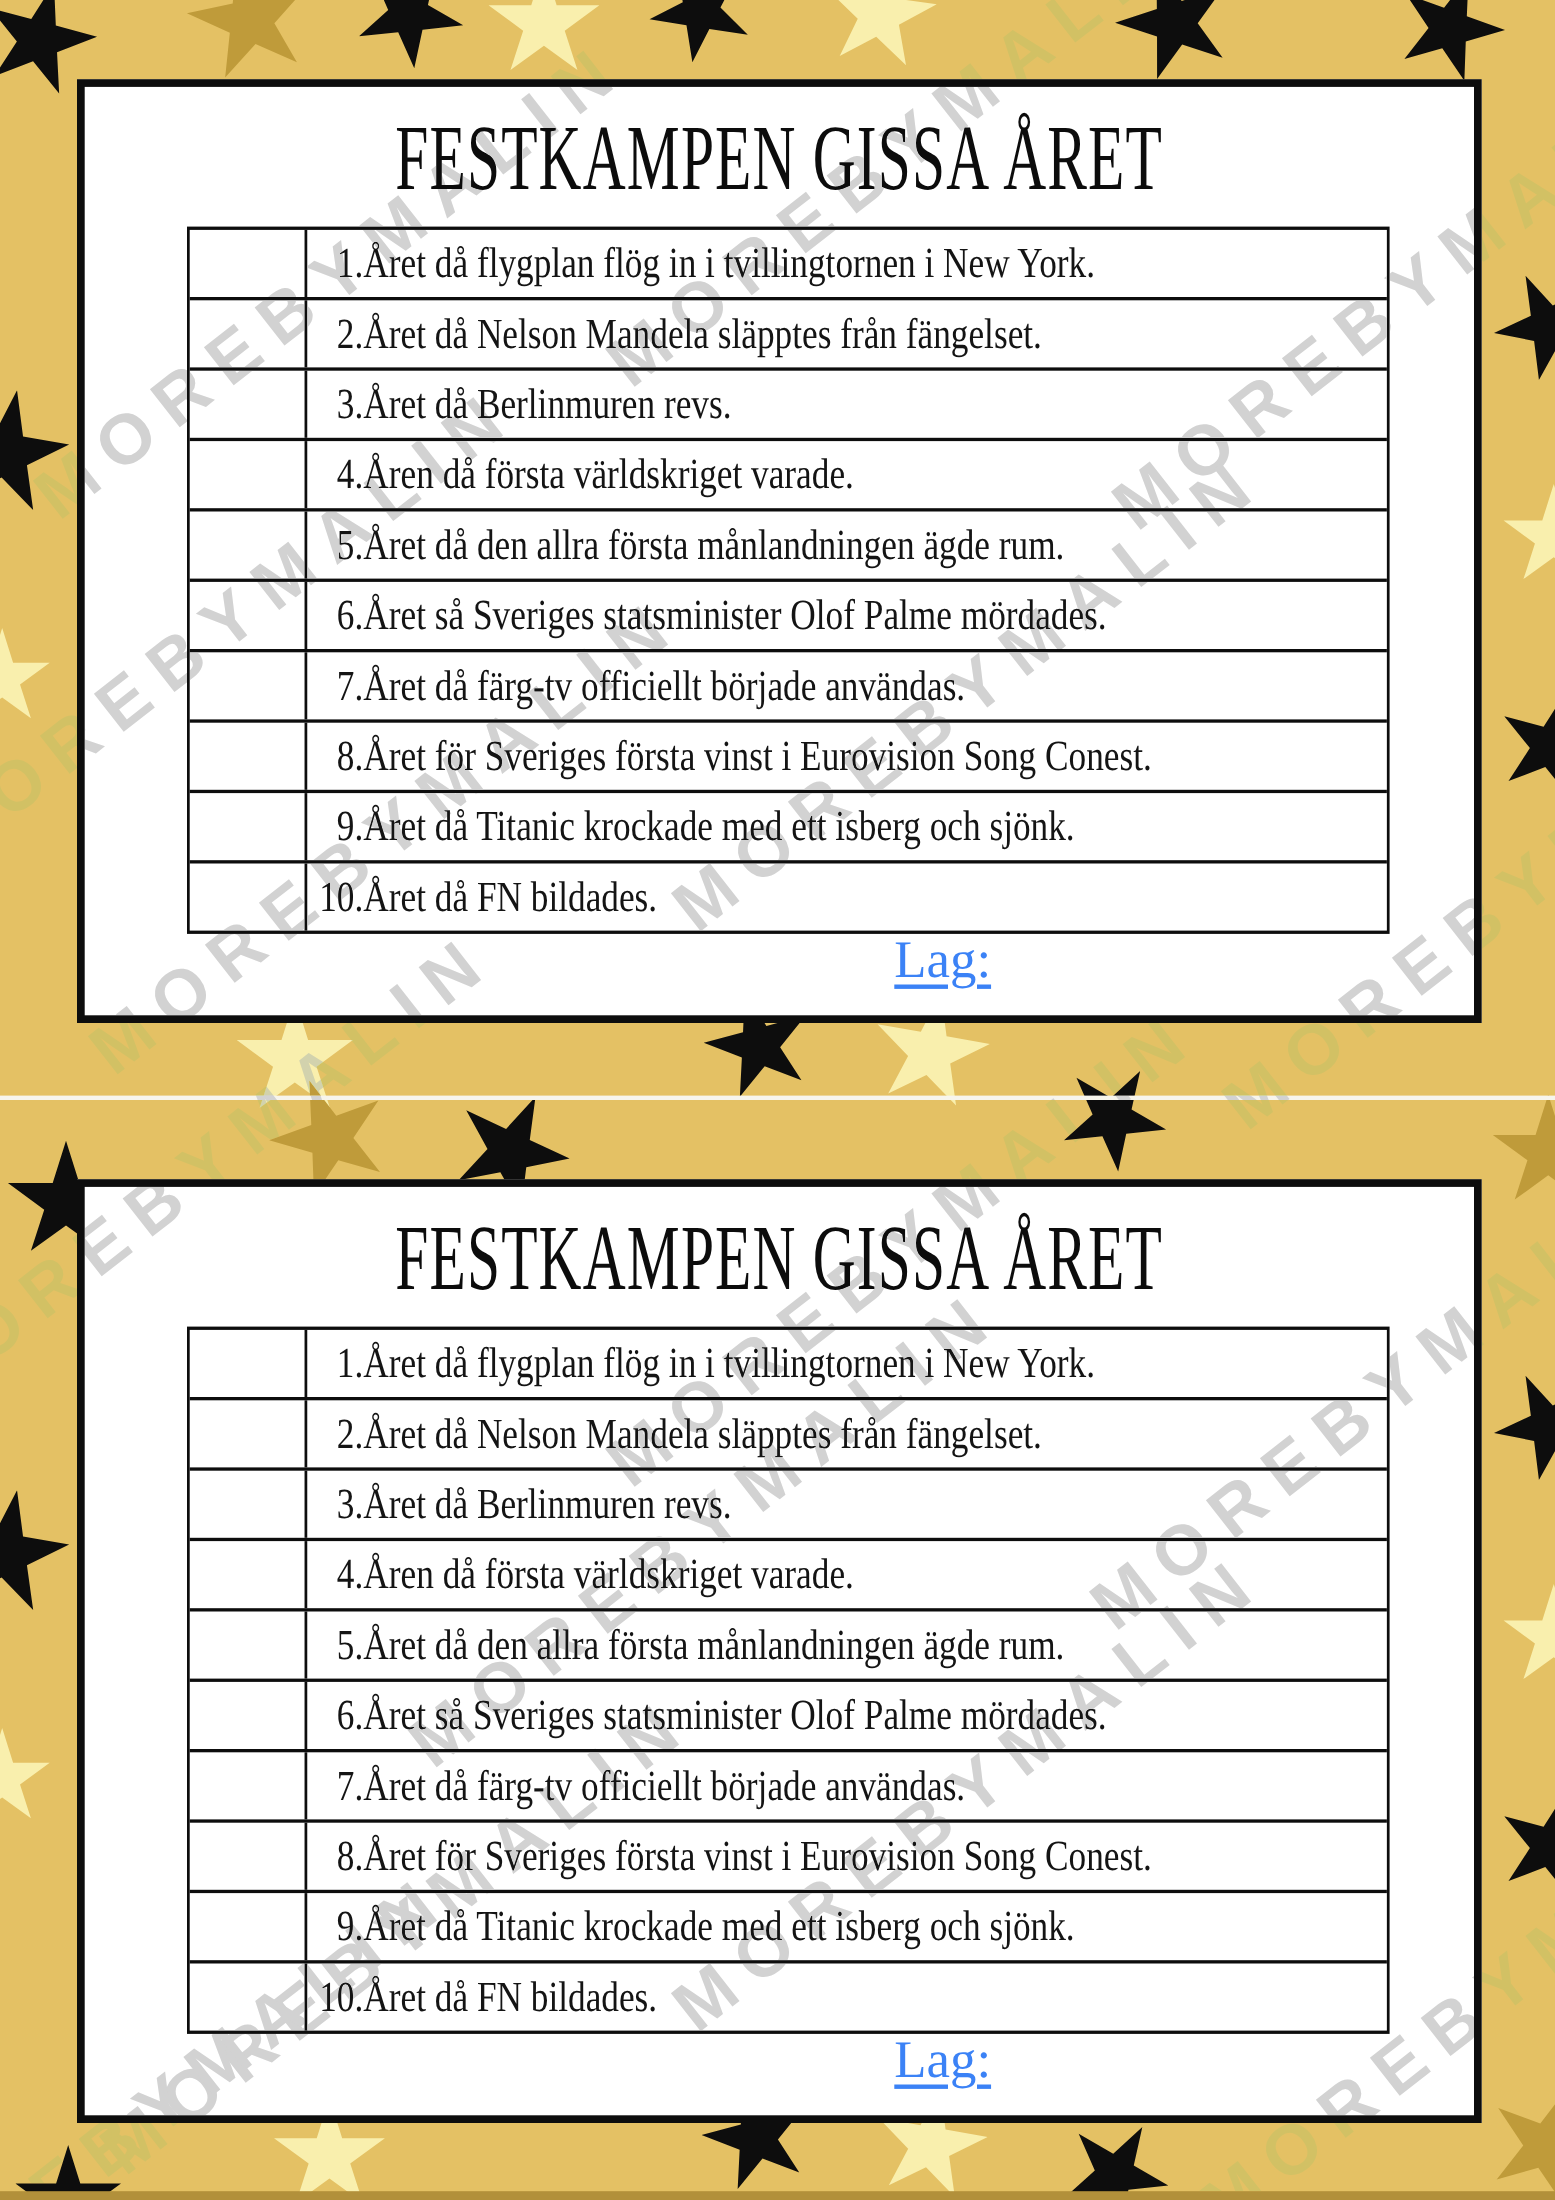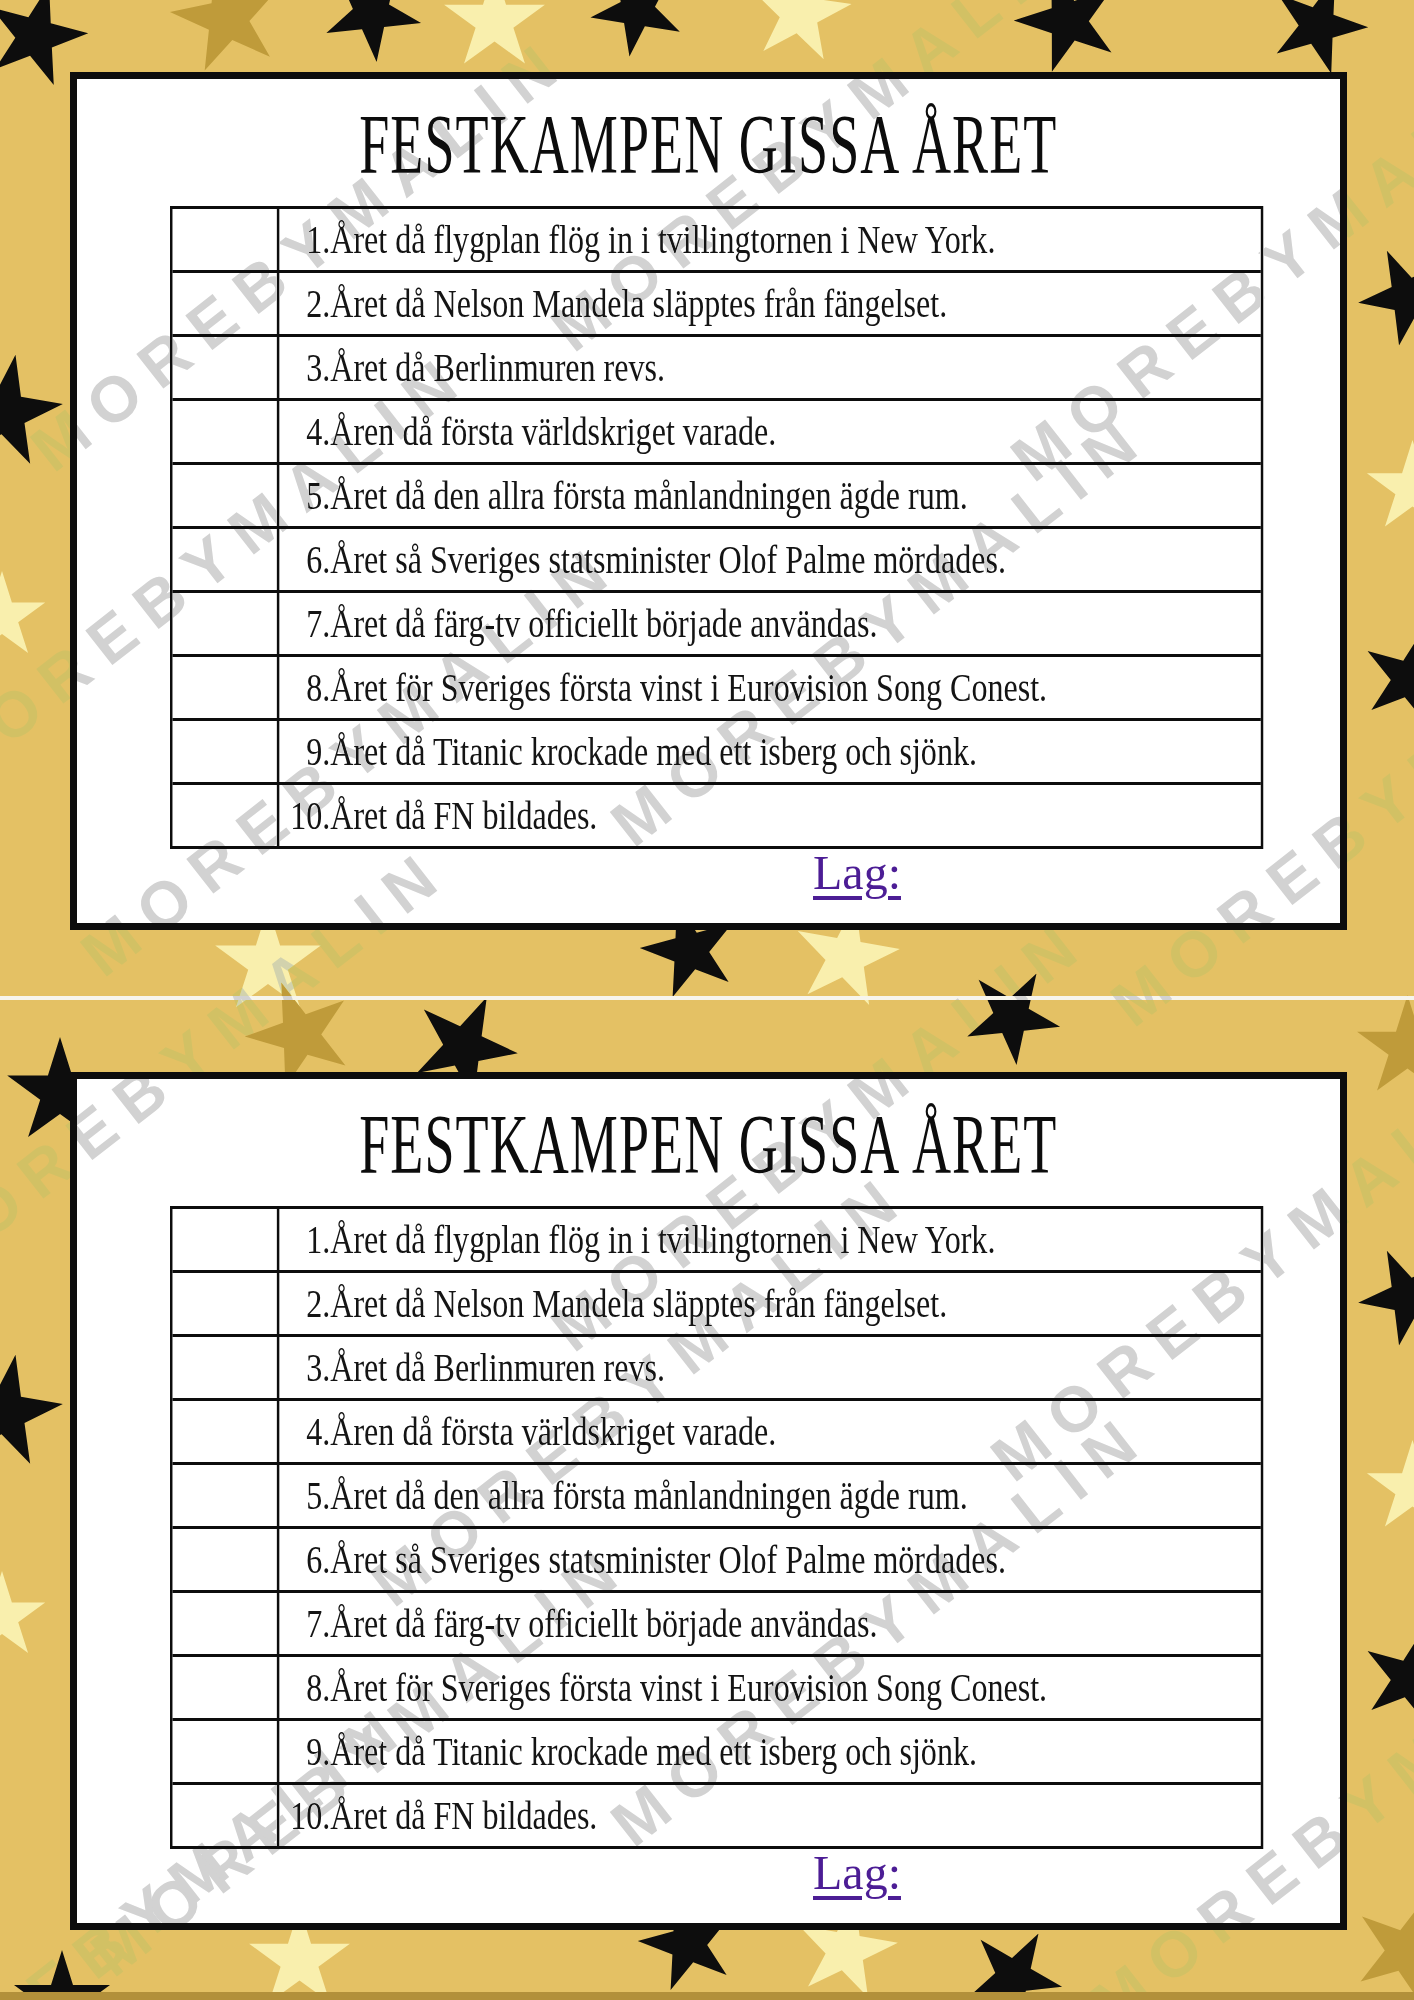--- a/index.html
+++ b/index.html
@@ -52,21 +52,21 @@
   }
   .qrow{height:61px;display:flex;border-bottom:3px solid #0d0d0d;}
   .qrow:last-child{border-bottom:none;}
   .acell{width:127px;border-right:3px solid #0d0d0d;}
   .qcell{flex:1;display:flex;align-items:center;
     font-size:39px;color:#141414;white-space:nowrap;}
   .qnum{display:inline-block;width:62px;text-align:right;}
 
   .team{
     position:absolute;left:736px;top:766px;
-    font-size:48px;color:#4c1d95;
+    font-size:48px;color:#3b82f6;
     text-decoration:underline;text-decoration-thickness:4px;text-underline-offset:7px;
   }
 
   
   .wm-layer{position:absolute;inset:0;z-index:10;pointer-events:none;mix-blend-mode:darken;}
   .wm{
     position:absolute;white-space:nowrap;
     font-family:"Liberation Sans",sans-serif;font-weight:700;
     font-size:64px;letter-spacing:16px;color:#d2d2d2;
     transform:rotate(-38deg);transform-origin:0 50%;

